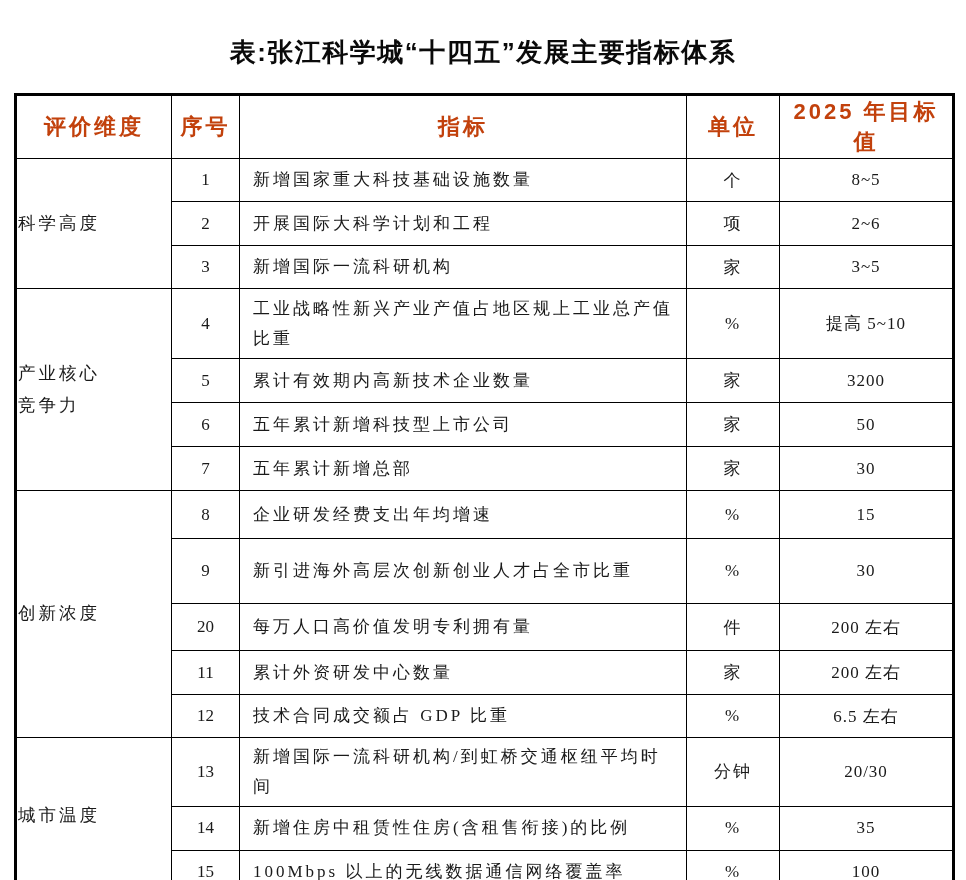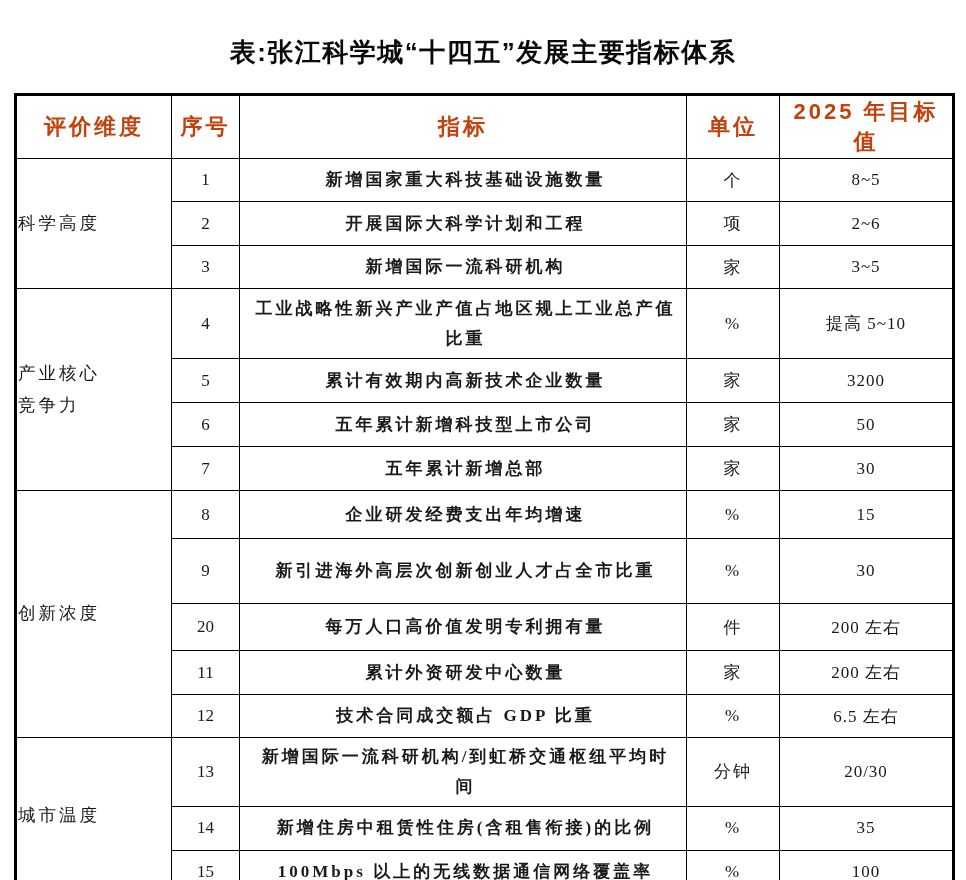--- a/index.html
+++ b/index.html
@@ -55,25 +55,24 @@
     text-align: left;
     letter-spacing: 3px;
     font-size: 17.5px;
   }
   td.dim .wrap {
     display: inline-block;
     max-width: 90px;
     line-height: 1.8;
   }
   td.ind {
-    text-align: center;
+    text-align: left;
     padding: 4px 8px 4px 13px;
     letter-spacing: 3px;
     line-height: 1.75;
-    font-weight: bold;
   }
   td.no  { letter-spacing: 0; }
   td.unit { letter-spacing: 2px; }
   td.target { letter-spacing: 1px; }
   
   tr.h43 { height: 43px; }
   tr.h44 { height: 44px; }
   tr.h47 { height: 47px; }
   tr.h48 { height: 48px; }
   tr.h64 { height: 64px; }

